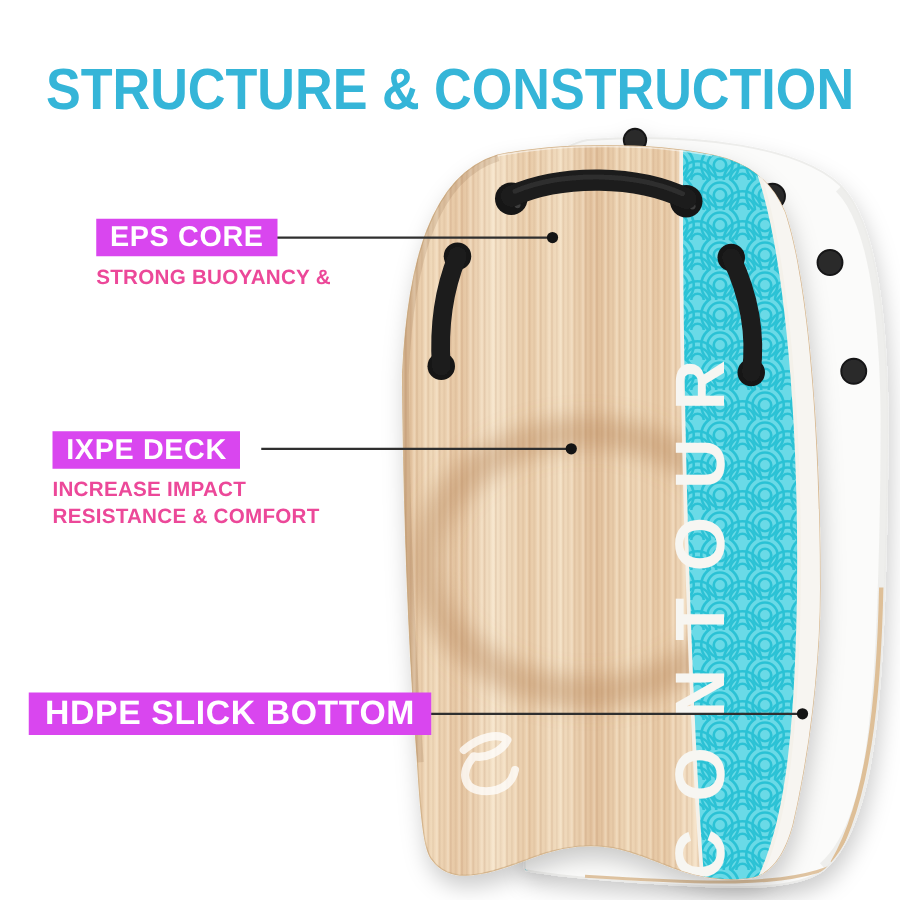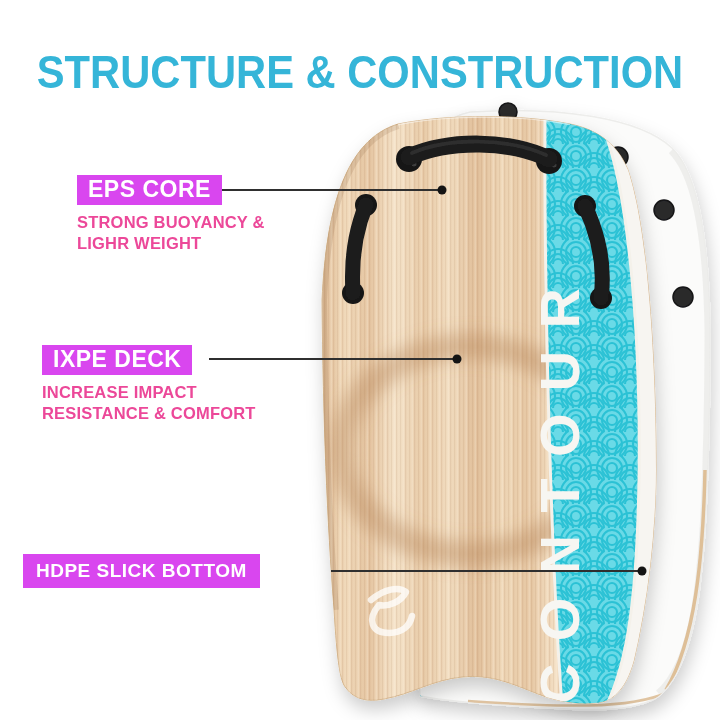--- a/index.html
+++ b/index.html
@@ -14,21 +14,21 @@
   }
 
   .scene{position:absolute;top:0;left:0;}
 
   .callout{position:absolute;}
   .callout-box{
     display:inline-block;background:#d946ef;color:#ffffff;
     font-weight:bold;font-size:23px;line-height:27px;
     padding:1px 11px 2px 11px;letter-spacing:.5px;white-space:nowrap;
   }
-  .callout-big .callout-box{font-size:19px;line-height:29px;padding:2px 13px 3px 13px;}
+  .callout-big .callout-box{font-size:27px;line-height:29px;padding:2px 13px 3px 13px;}
   .callout-desc{
     margin-top:7px;color:#ec4899;font-weight:bold;font-size:16.5px;
     line-height:21px;letter-spacing:.2px;white-space:nowrap;
   }
 </style>
 </head>
 <body>
 
 <div class="stage">
 
@@ -166,21 +166,20 @@
       <circle cx="642" cy="571" r="4.5"></circle>
     </g>
   </svg>
 
   <div class="page-title">STRUCTURE &amp; CONSTRUCTION</div>
 
   <div class="callout" style="left:77px;top:175px;">
     <div class="callout-box">EPS CORE</div>
     <div class="callout-desc">
       <div>STRONG BUOYANCY &amp;</div>
-      <div>LIGHR WEIGHT</div>
     </div>
   </div>
 
   <div class="callout" style="left:42px;top:345px;">
     <div class="callout-box">IXPE DECK</div>
     <div class="callout-desc">
       <div>INCREASE IMPACT</div>
       <div>RESISTANCE &amp; COMFORT</div>
     </div>
   </div>

